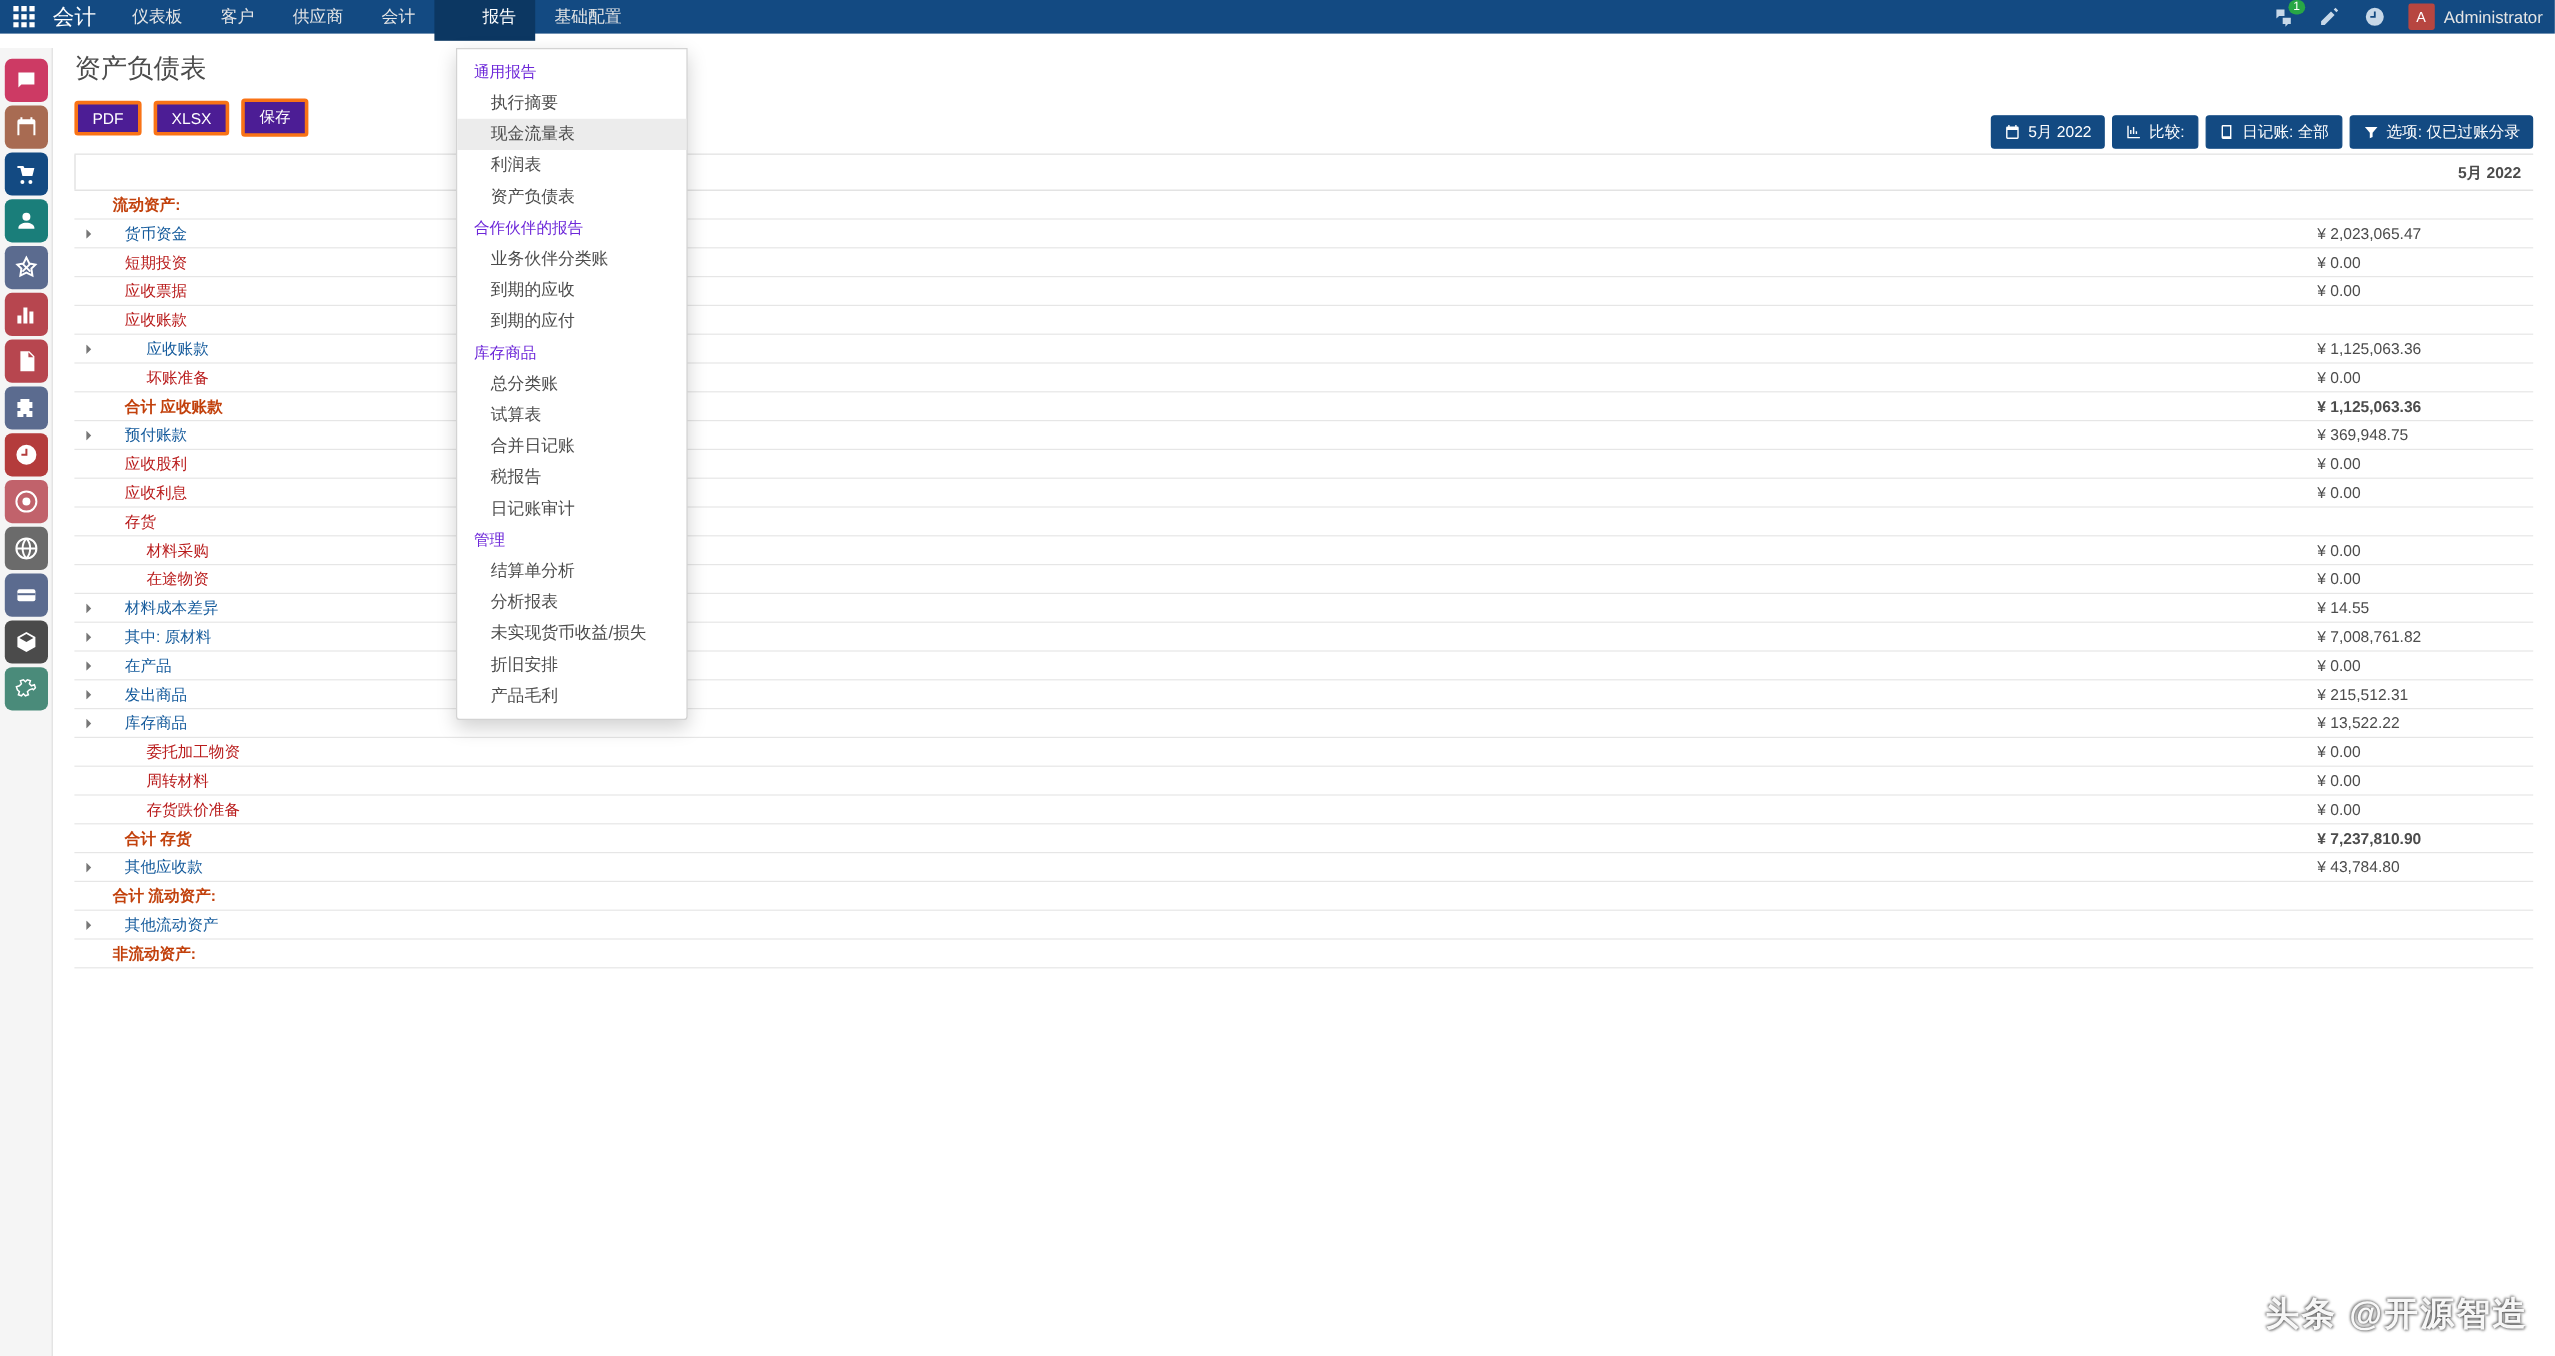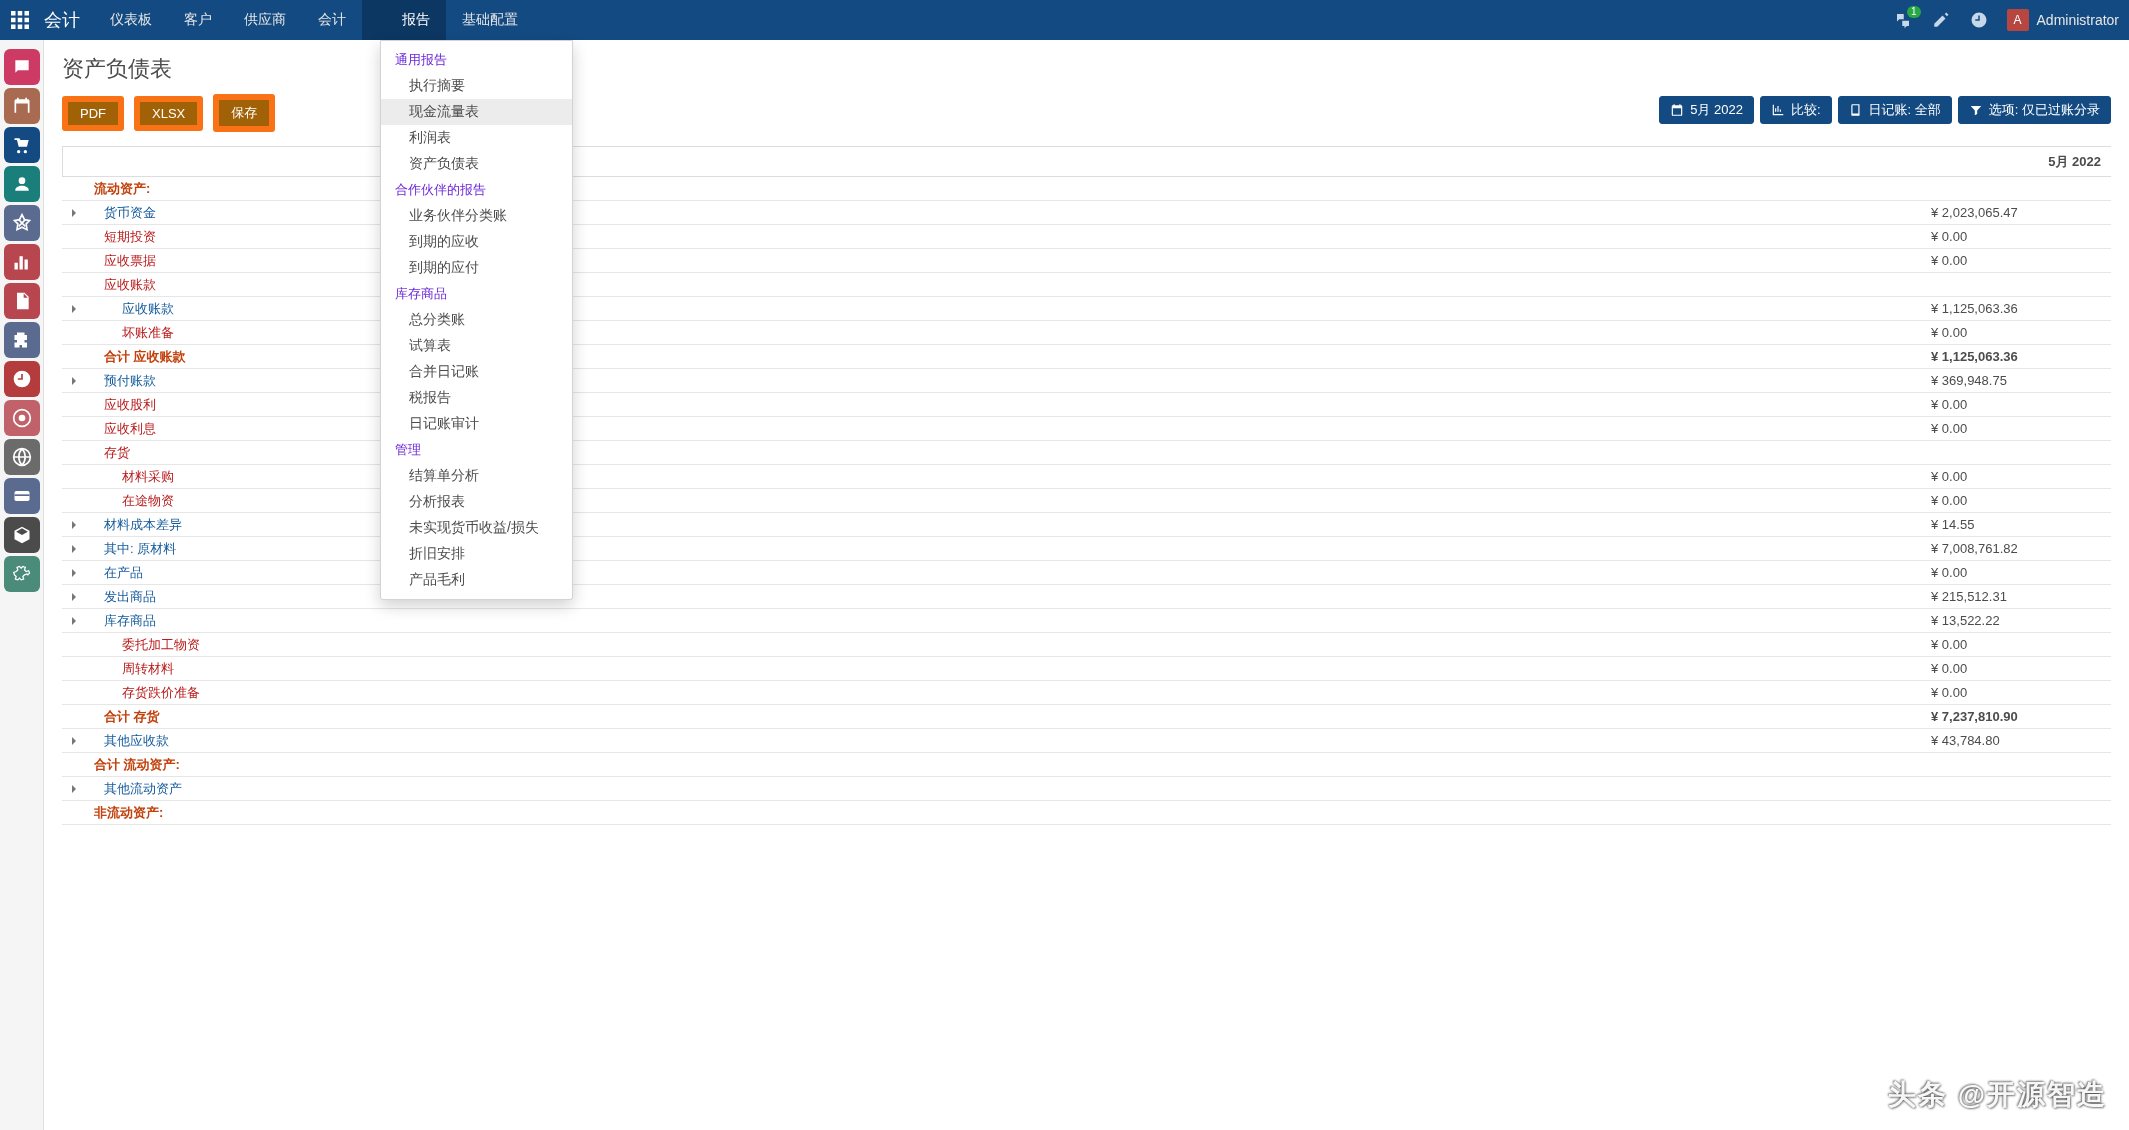--- a/index.html
+++ b/index.html
@@ -1,19 +1,19 @@
 <!DOCTYPE html>
 <html><head>
 <meta charset="utf-8">
 <style>
 * { margin: 0; padding: 0; box-sizing: border-box; }
 body { font-family: "Microsoft YaHei", sans-serif; font-size: 13px; color: #4c4c4c; overflow: hidden; }
 
 
-.navbar { background: #134a82; height: 40px; display: flex; align-items: center; color: #fff; position: relative; z-index: 5; }
+.navbar { background: #134a82; height: 28px; display: flex; align-items: center; color: #fff; position: relative; z-index: 5; }
 .navbar .apps-icon { width: 40px; height: 40px; display: flex; align-items: center; justify-content: center; cursor: pointer; }
 .navbar .apps-icon svg { width: 18px; height: 18px; fill: #fff; }
 .navbar .brand { font-size: 18px; font-weight: 500; padding: 0 14px 0 4px; }
 .navbar .menu { display: flex; height: 40px; }
 .navbar .menu-item { display: flex; align-items: center; padding: 0 16px; cursor: pointer; font-size: 14px; color: #e6e6e6; height: 100%; }
 .navbar .menu-item.active { background: #0c3762; color: #fff; padding-left: 40px; }
 .navbar .spacer { flex: 1; }
 .navbar .right { display: flex; align-items: center; gap: 18px; padding-right: 10px; height: 40px; }
 .navbar .nav-icon { width: 20px; height: 20px; display: flex; align-items: center; justify-content: center; cursor: pointer; position: relative; }
 .navbar .nav-icon svg { width: 18px; height: 18px; fill: #c7d8e8; }
@@ -24,21 +24,21 @@
 
 .sidebar { position: fixed; left: 0; top: 40px; bottom: 0; width: 44px; background: #f5f5f5; border-right: 1px solid #e0e0e0; z-index: 4; padding-top: 6px; }
 .sidebar .app { width: 36px; height: 36px; margin: 3px auto; border-radius: 6px; display: flex; align-items: center; justify-content: center; cursor: pointer; }
 .sidebar .app svg { width: 20px; height: 20px; fill: #fff; }
 
 
 .main { margin-left: 44px; padding: 14px 18px 0 18px; height: calc(100vh - 40px); overflow: hidden; }
 .title-row { display: flex; align-items: center; margin-bottom: 10px; }
 .page-title { font-size: 22px; font-weight: 400; color: #4c4c4c; }
 .action-row { display: flex; align-items: center; margin-bottom: 14px; }
-.btn { background: #a16207; color: #fff; border: 6px solid #f97316; border-radius: 3px; padding: 4px 12px; font-size: 13px; cursor: pointer; margin-right: 10px; }
+.btn { background: #4c1d95; color: #fff; border: 3px solid #f97316; border-radius: 3px; padding: 4px 12px; font-size: 13px; cursor: pointer; margin-right: 10px; }
 .filter-group { display: flex; gap: 6px; margin-left: auto; position: absolute; right: 18px; top: 96px; }
 .filter-btn { background: #134a82; color: #fff; border: 1px solid #134a82; border-radius: 3px; padding: 4px 10px; font-size: 13px; cursor: pointer; display: flex; align-items: center; gap: 6px; }
 .filter-btn svg { width: 14px; height: 14px; fill: currentColor; }
 
 
 .report-wrap { border-top: 1px solid #ddd; }
 .report-header-row { display: flex; border-bottom: 1px solid #ddd; height: 30px; align-items: center; font-weight: 600; color: #4c4c4c; background: #fff; }
 .report-header-spacer { flex: 1; border-right: none; height: 100%; border-left: 1px solid #ddd; }
 .report-header-date { width: 600px; text-align: right; padding-right: 10px; font-weight: 700; }
 .rowline { display: flex; height: 24px; align-items: center; border-bottom: 1px solid #e6e6e6; font-size: 13px; }

